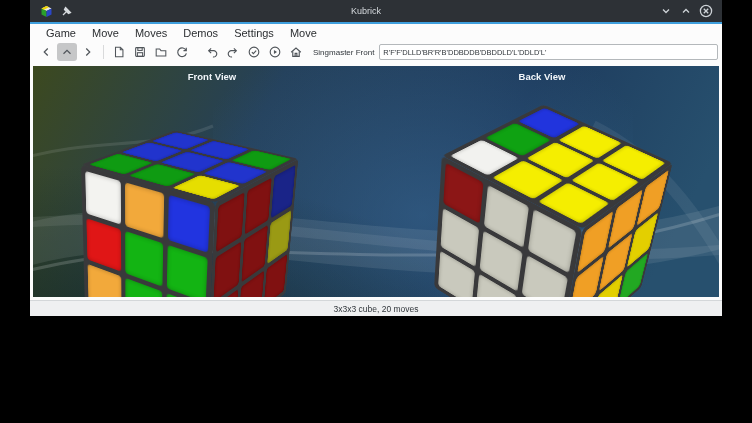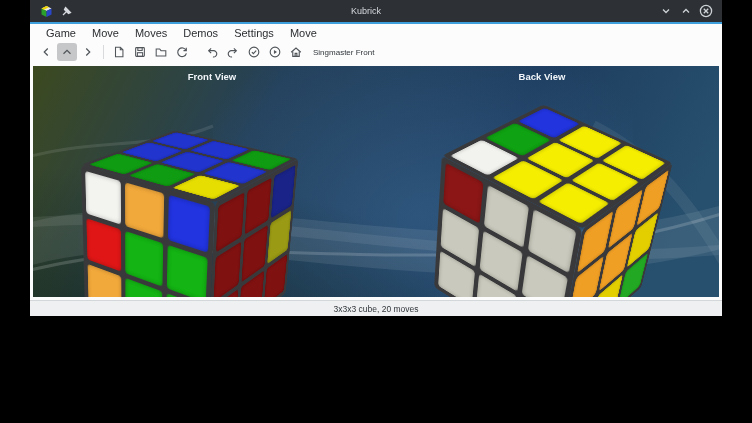--- a/index.html
+++ b/index.html
@@ -171,20 +171,21 @@
           </svg>
       </span>
       <span class="tool-btn">
         <svg width="14" height="14" viewBox="0 0 16 16" fill="none" stroke="#50555a" stroke-width="1.3">
           <polyline points="2.5,8.3 8,3.5 13.5,8.3"></polyline>
             <path d="M4.3,7.4 v5.6 h7.4 v-5.6"></path>
             <path d="M7,13 v-3.4 h2 v3.4"></path>
           </svg>
       </span>
       <span class="sm-label">Singmaster Front</span>
+      <input class="sm-input" type="text" value="R'F'F'DLLD'BR'R'B'DDBDDB'DBDDLD'L'DDLD'L'" style="">
     </div>
 
     <div class="viewport-frame">
       <div class="gl">
         <svg class="bg" width="686" height="332" viewBox="0 0 686 332" preserveAspectRatio="none">
           <defs>
             <linearGradient id="base" x1="0" y1="0" x2="1" y2="0.25">
               <stop offset="0" stop-color="#3c491f"></stop>
               <stop offset="0.35" stop-color="#24405a"></stop>
               <stop offset="0.7" stop-color="#1e3c5e"></stop>

